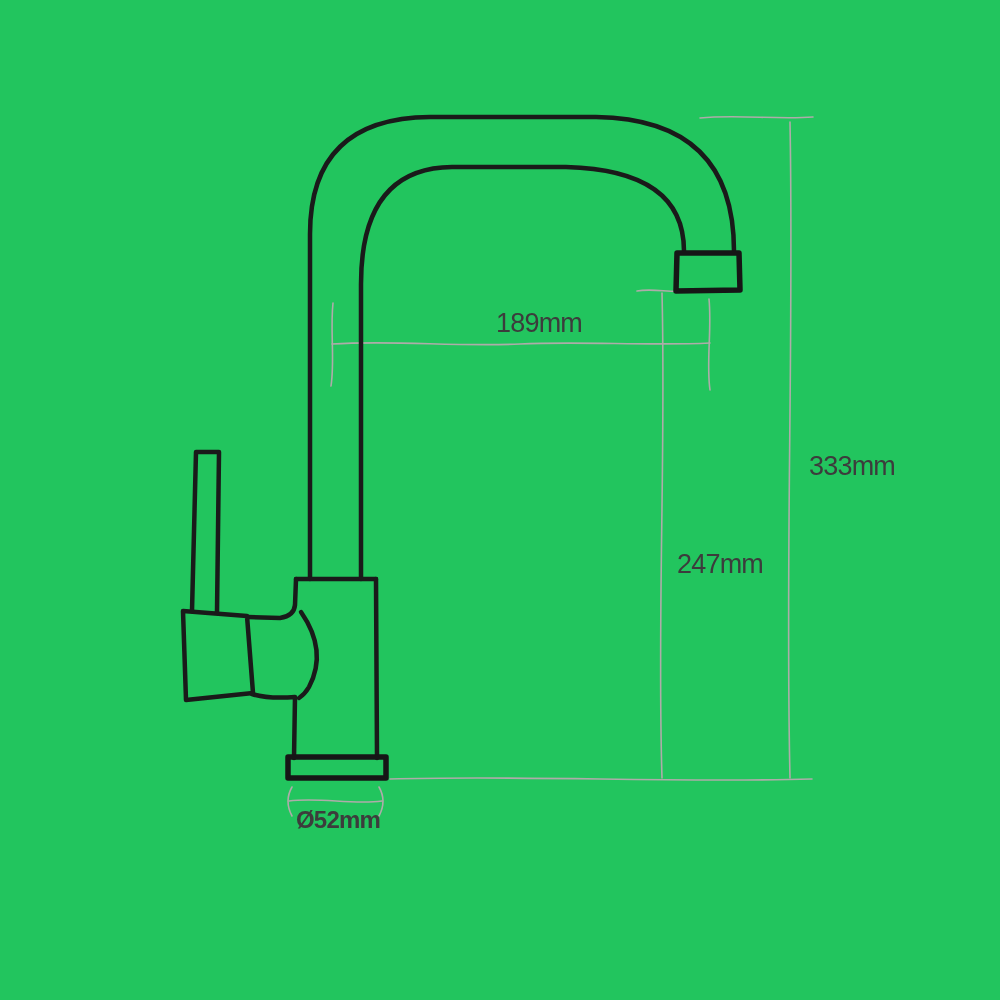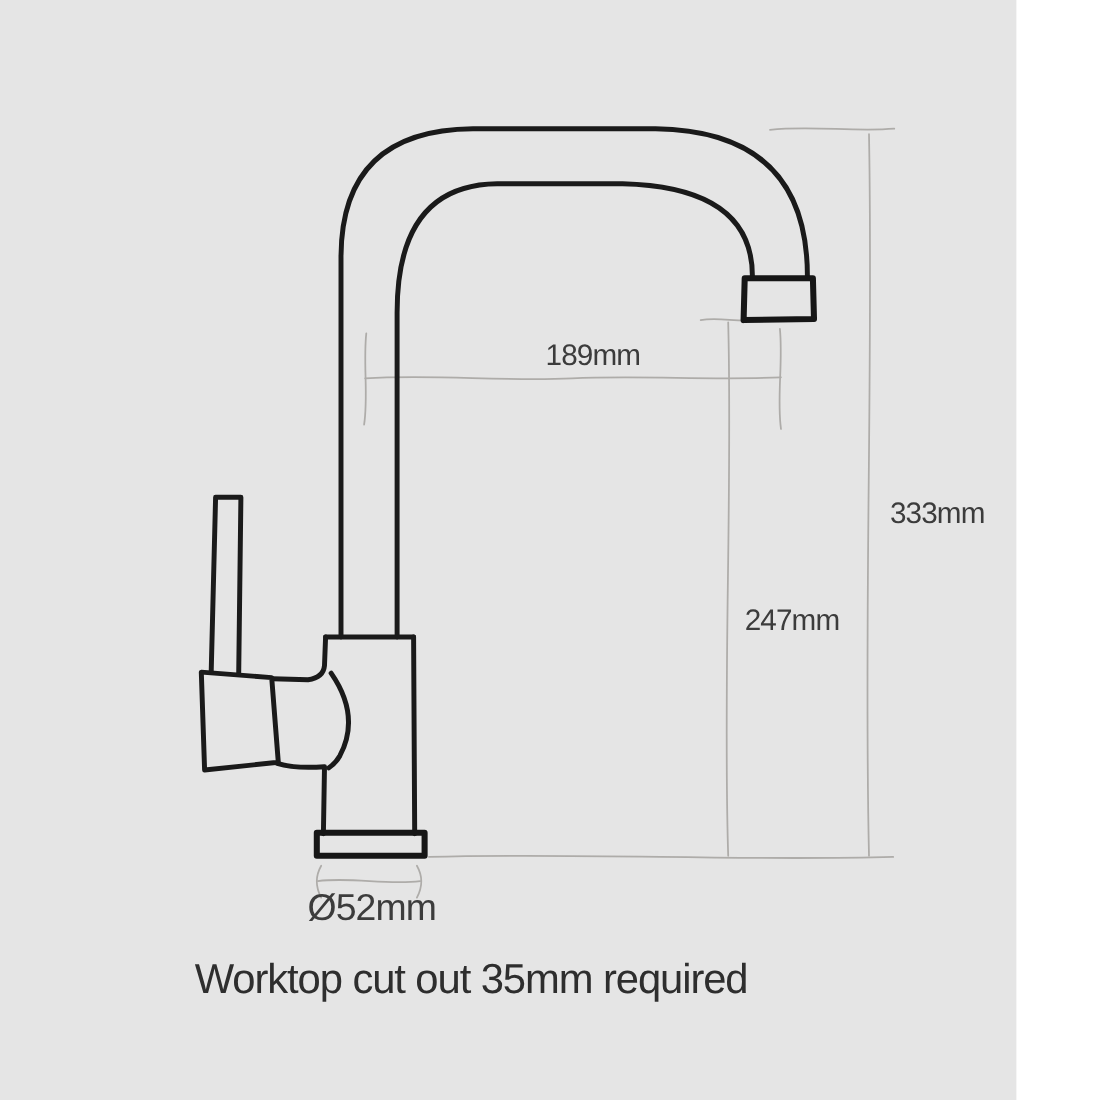--- a/index.html
+++ b/index.html
@@ -2,23 +2,23 @@
 <html><head>
 <meta charset="utf-8">
 <style>
   html, body {
     margin: 0;
     padding: 0;
     background: #ffffff;
   }
   .canvas {
     position: relative;
-    width: 924px;
+    width: 1000px;
     height: 1000px;
-    background: #e5e5e5;
+    background: #22c55e;
     overflow: hidden;
     font-family: "Liberation Sans", sans-serif;
   }
   .drawing-svg {
     position: absolute;
     left: 0;
     top: 0;
     width: 1000px;
     height: 1000px;
   }
@@ -111,17 +111,16 @@
       <path class="outline-thick" d="M288 757 L386 757 L386 778 L288 778 Z"></path>
     </g>
   </svg>
 
   <div class="dim-label centered" style="left:539px; top:310px;">189mm</div>
 
   <div class="dim-label" style="left:809px; top:453px;">333mm</div>
 
   <div class="dim-label" style="left:677px; top:551px;">247mm</div>
 
-  <div class="dim-label centered" style="left:338px; top:808px; font-size:34px;">Ø52mm</div>
+  <div class="dim-label centered" style="left:338px; top:808px; font-size:24px;font-weight:bold;">Ø52mm</div>
 
-  <div class="note-label" style="left:177px; top:872px;">Worktop cut out 35mm required</div>
 
 </div>
 
 </body></html>

